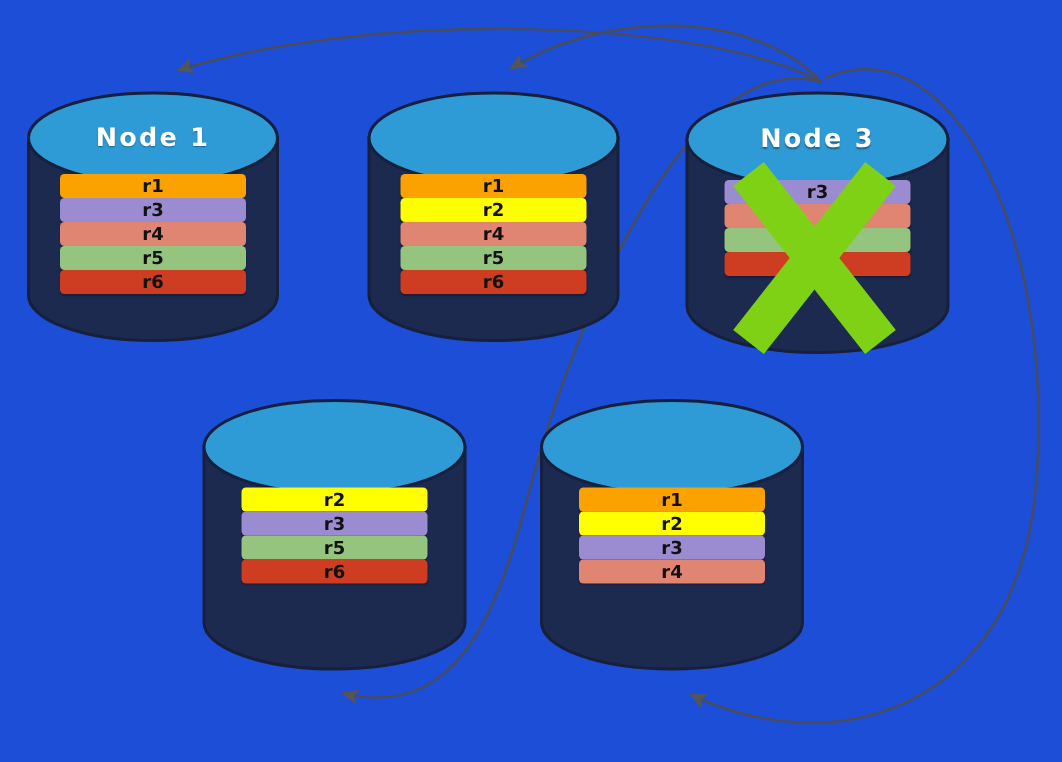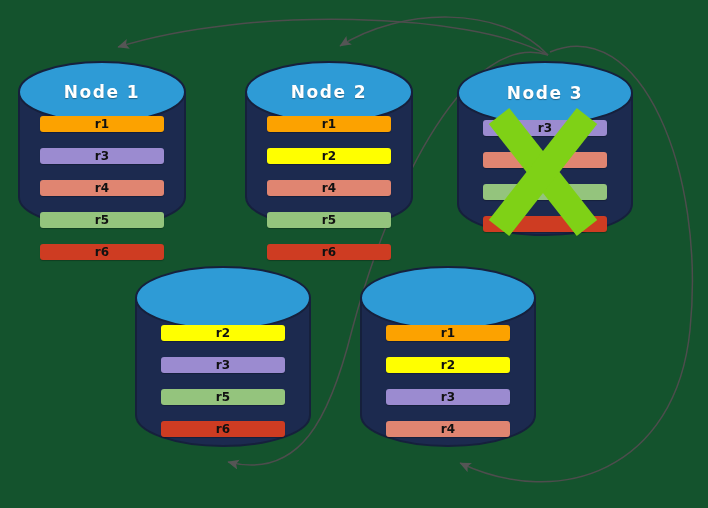--- a/index.html
+++ b/index.html
@@ -4,21 +4,21 @@
 <style>
   html, body {
     margin: 0;
     padding: 0;
     background: #ffffff;
   }
   #canvas {
     position: relative;
     width: 708px;
     height: 508px;
-    background: #14532d;
+    background: #1d4ed8;
     overflow: hidden;
     font-family: "DejaVu Sans", sans-serif;
   }
   .arrow-layer {
     position: absolute;
     left: 0;
     top: 0;
     width: 708px;
     height: 508px;
     pointer-events: none;
@@ -45,21 +45,21 @@
   }
   .rows {
     position: absolute;
     left: 0;
     width: 100%;
   }
   .row {
     position: relative;
     height: 16px;
     border-radius: 3px;
-    margin: 0 auto 16px auto;
+    margin: 0 auto 0 auto;
     box-shadow: 0 1px 1px rgba(0,0,0,0.25);
   }
   .row-label {
     position: absolute;
     left: 0;
     top: 0;
     width: 100%;
     height: 16px;
     line-height: 16px;
     text-align: center;
@@ -114,21 +114,20 @@
           <div class="row" style="background: rgb(206, 60, 34); width: 124px;">
             <span class="row-label">r6</span>
           </div>
         </div>
       </div>
       <div class="node" style="left: 243px; top: 58px; width: 172px; height: 172px;">
         <svg class="node-svg" width="172" height="172" viewBox="0 0 172 172">
           <path d="M 3 34 L 3 139 A 83 30 0 0 0 169 139 L 169 34 Z" fill="#1c2a4f" stroke="#16203c" stroke-width="2"></path>
           <ellipse cx="86" cy="34" rx="83" ry="30" fill="#2e9bd6" stroke="#16203c" stroke-width="2"></ellipse>
         </svg>
-        <div class="node-title" style="top: 24px;">Node  2</div>
         <div class="rows" style="top: 58px;">
           <div class="row" style="background: rgb(252, 162, 0); width: 124px;">
             <span class="row-label">r1</span>
           </div>
           <div class="row" style="background: rgb(255, 255, 0); width: 124px;">
             <span class="row-label">r2</span>
           </div>
           <div class="row" style="background: rgb(224, 133, 113); width: 124px;">
             <span class="row-label">r4</span>
           </div>

